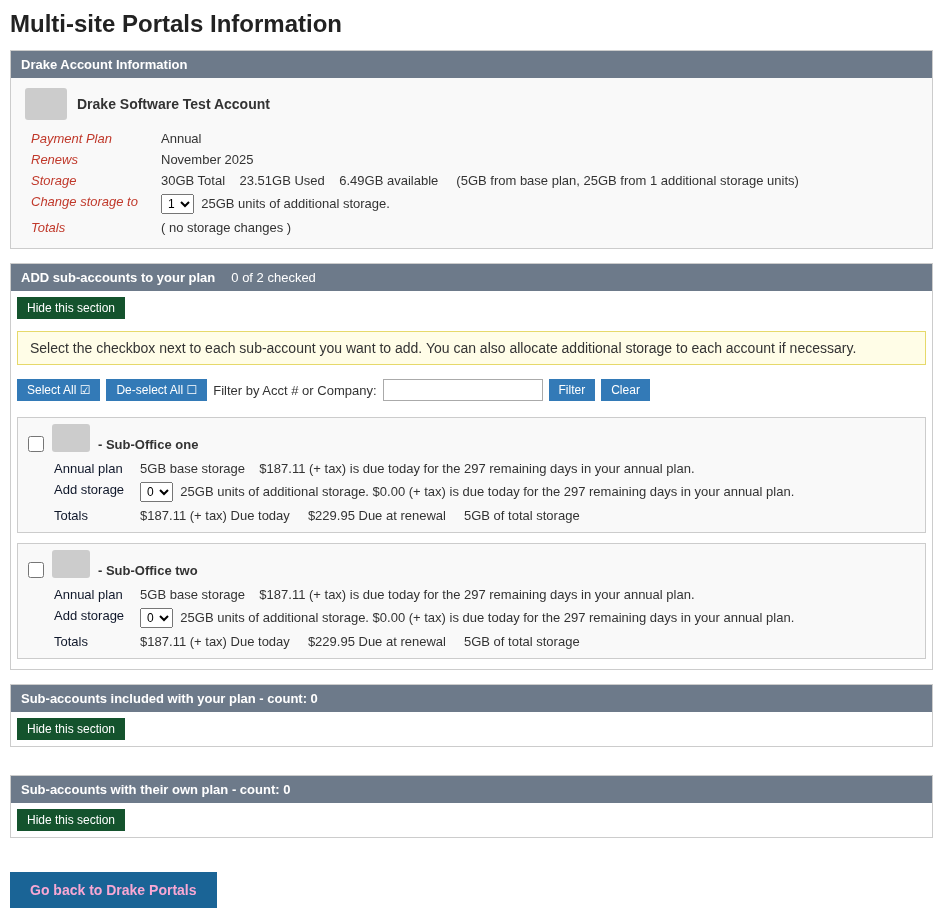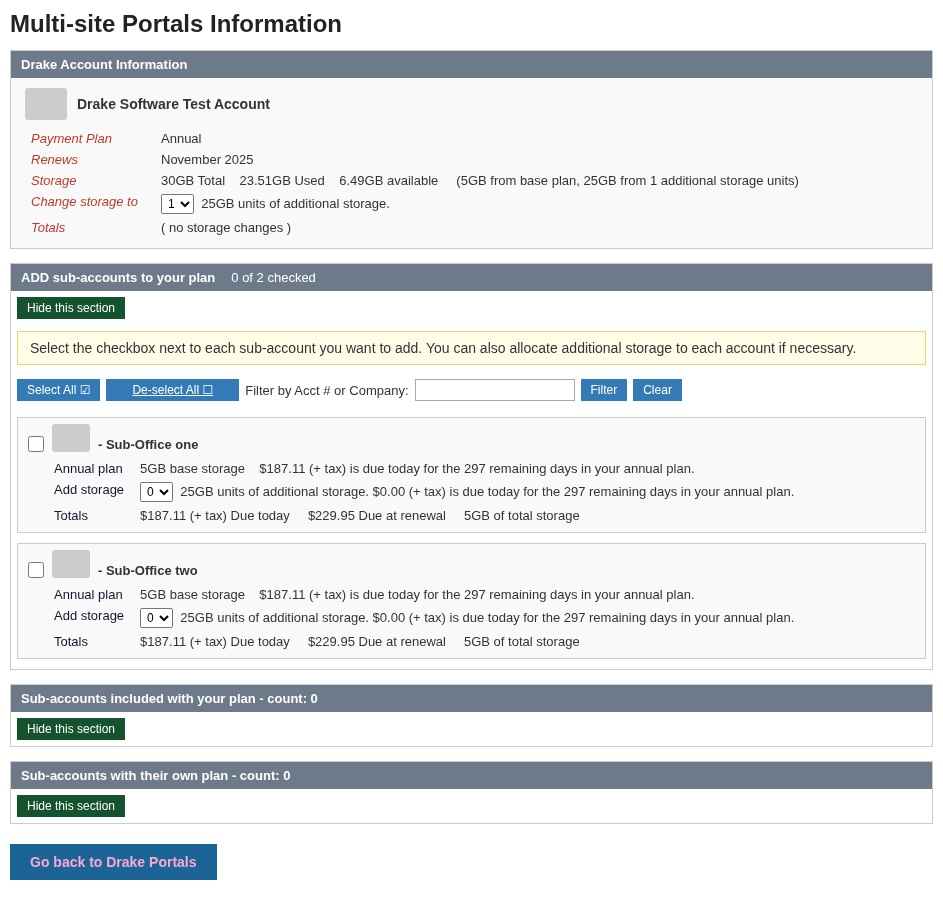--- a/index.html
+++ b/index.html
@@ -92,24 +92,23 @@
       color: #fff;
       border: none;
       padding: 4px 10px;
       cursor: pointer;
       font-size: 12px;
     }
     .btn-blue-outline {
       background: #337ab7;
       color: #fff;
       border: none;
-      padding: 4px 26px;
+      padding: 4px 10px;
       cursor: pointer;
       font-size: 12px;
-      text-decoration: underline;
     }
     .filter-input {
       border: 1px solid #aaa;
       padding: 3px 6px;
       font-size: 12px;
       width: 160px;
     }
     .sub-account-card {
       border: 1px solid #ccc;
       margin: 6px 6px 10px 6px;
@@ -134,21 +133,21 @@
     .red-label {
       color: #0f172a;
       width: 90px;
       white-space: nowrap;
     }
     .select-small {
       font-size: 12px;
       padding: 1px 2px;
     }
     .bottom-section {
-      margin-bottom: 14px;
+      margin-bottom: 28px;
     }
     .go-back-btn {
       background: #1a6496;
       color: #f9a8d4;
       border: none;
       padding: 10px 20px;
       cursor: pointer;
       font-size: 14px;
       font-weight: bold;
       margin-top: 6px;

